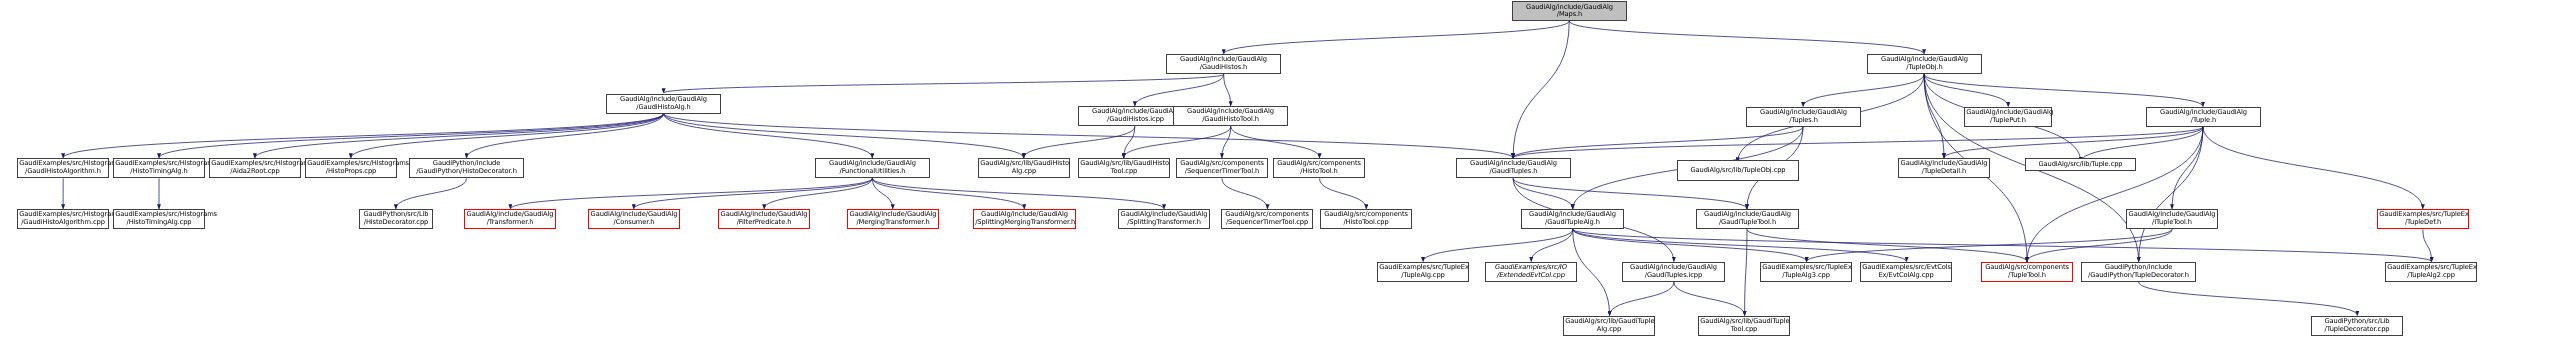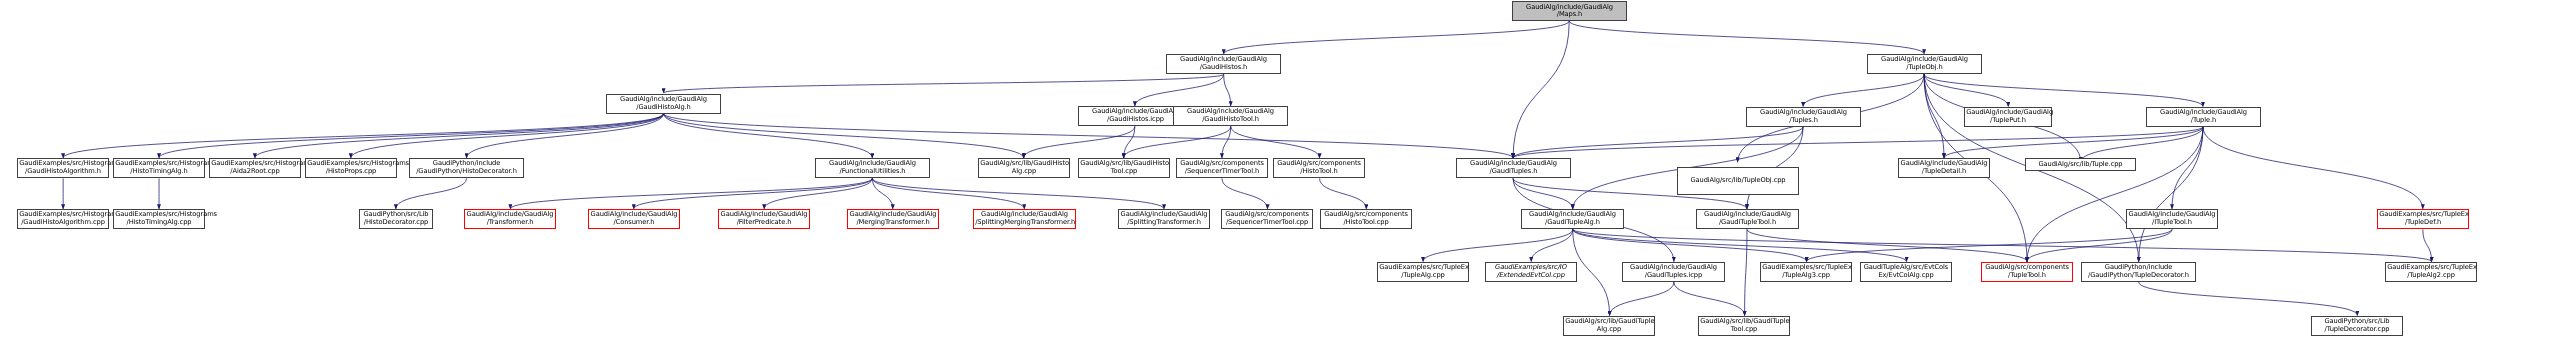--- a/index.html
+++ b/index.html
@@ -137,21 +137,21 @@
       <div class="node" style="left: 978px; top: 158px; width: 92px; height: 20px;"><span class="lbl">GaudiAlg/src/lib/GaudiHisto
 Alg.cpp</span></div>
       <div class="node" style="left: 1078px; top: 158px; width: 92px; height: 20px;"><span class="lbl">GaudiAlg/src/lib/GaudiHisto
 Tool.cpp</span></div>
       <div class="node" style="left: 1176px; top: 158px; width: 92px; height: 20px;"><span class="lbl">GaudiAlg/src/components
 /SequencerTimerTool.h</span></div>
       <div class="node" style="left: 1273px; top: 158px; width: 92px; height: 20px;"><span class="lbl">GaudiAlg/src/components
 /HistoTool.h</span></div>
       <div class="node" style="left: 1456px; top: 158px; width: 115px; height: 20px;"><span class="lbl">GaudiAlg/include/GaudiAlg
 /GaudiTuples.h</span></div>
-      <div class="node" style="left: 1677px; top: 167px; width: 122px; height: 28px;"><span class="lbl">GaudiAlg/src/lib/TupleObj.cpp</span></div>
+      <div class="node" style="left: 1677px; top: 160px; width: 122px; height: 21px;"><span class="lbl">GaudiAlg/src/lib/TupleObj.cpp</span></div>
       <div class="node" style="left: 1898px; top: 158px; width: 92px; height: 20px;"><span class="lbl">GaudiAlg/include/GaudiAlg
 /TupleDetail.h</span></div>
       <div class="node" style="left: 2025px; top: 158px; width: 111px; height: 13px;"><span class="lbl">GaudiAlg/src/lib/Tuple.cpp</span></div>
       <div class="node" style="left: 17px; top: 209px; width: 92px; height: 20px;"><span class="lbl">GaudiExamples/src/Histograms
 /GaudiHistoAlgorithm.cpp</span></div>
       <div class="node" style="left: 113px; top: 209px; width: 92px; height: 20px;"><span class="lbl">GaudiExamples/src/Histograms
 /HistoTimingAlg.cpp</span></div>
       <div class="node" style="left: 359px; top: 209px; width: 74px; height: 20px;"><span class="lbl">GaudiPython/src/Lib
 /HistoDecorator.cpp</span></div>
       <div class="node red" style="left: 464px; top: 209px; width: 92px; height: 20px;"><span class="lbl">GaudiAlg/include/GaudiAlg
@@ -179,21 +179,21 @@
       <div class="node red" style="left: 2377px; top: 209px; width: 92px; height: 20px;"><span class="lbl">GaudiExamples/src/TupleEx
 /TupleDef.h</span></div>
       <div class="node" style="left: 1377px; top: 262px; width: 92px; height: 20px;"><span class="lbl">GaudiExamples/src/TupleEx
 /TupleAlg.cpp</span></div>
       <div class="node" style="left: 1485px; top: 262px; width: 92px; height: 20px; font-style: italic;"><span class="lbl">GaudiExamples/src/IO
 /ExtendedEvtCol.cpp</span></div>
       <div class="node" style="left: 1622px; top: 262px; width: 103px; height: 20px;"><span class="lbl">GaudiAlg/include/GaudiAlg
 /GaudiTuples.icpp</span></div>
       <div class="node" style="left: 1760px; top: 262px; width: 92px; height: 20px;"><span class="lbl">GaudiExamples/src/TupleEx
 /TupleAlg3.cpp</span></div>
-      <div class="node" style="left: 1860px; top: 262px; width: 92px; height: 20px;"><span class="lbl">GaudiTupleAlg/src/EvtCols
+      <div class="node" style="left: 1860px; top: 262px; width: 92px; height: 20px;"><span class="lbl">GaudiExamples/src/EvtCols
 Ex/EvtColAlg.cpp</span></div>
       <div class="node red" style="left: 1981px; top: 262px; width: 92px; height: 20px;"><span class="lbl">GaudiAlg/src/components
 /TupleTool.h</span></div>
       <div class="node" style="left: 2081px; top: 262px; width: 115px; height: 20px;"><span class="lbl">GaudiPython/include
 /GaudiPython/TupleDecorator.h</span></div>
       <div class="node" style="left: 2385px; top: 262px; width: 92px; height: 20px;"><span class="lbl">GaudiExamples/src/TupleEx
 /TupleAlg2.cpp</span></div>
       <div class="node" style="left: 1563px; top: 316px; width: 92px; height: 20px;"><span class="lbl">GaudiAlg/src/lib/GaudiTuple
 Alg.cpp</span></div>
       <div class="node" style="left: 1698px; top: 316px; width: 92px; height: 20px;"><span class="lbl">GaudiAlg/src/lib/GaudiTuple

